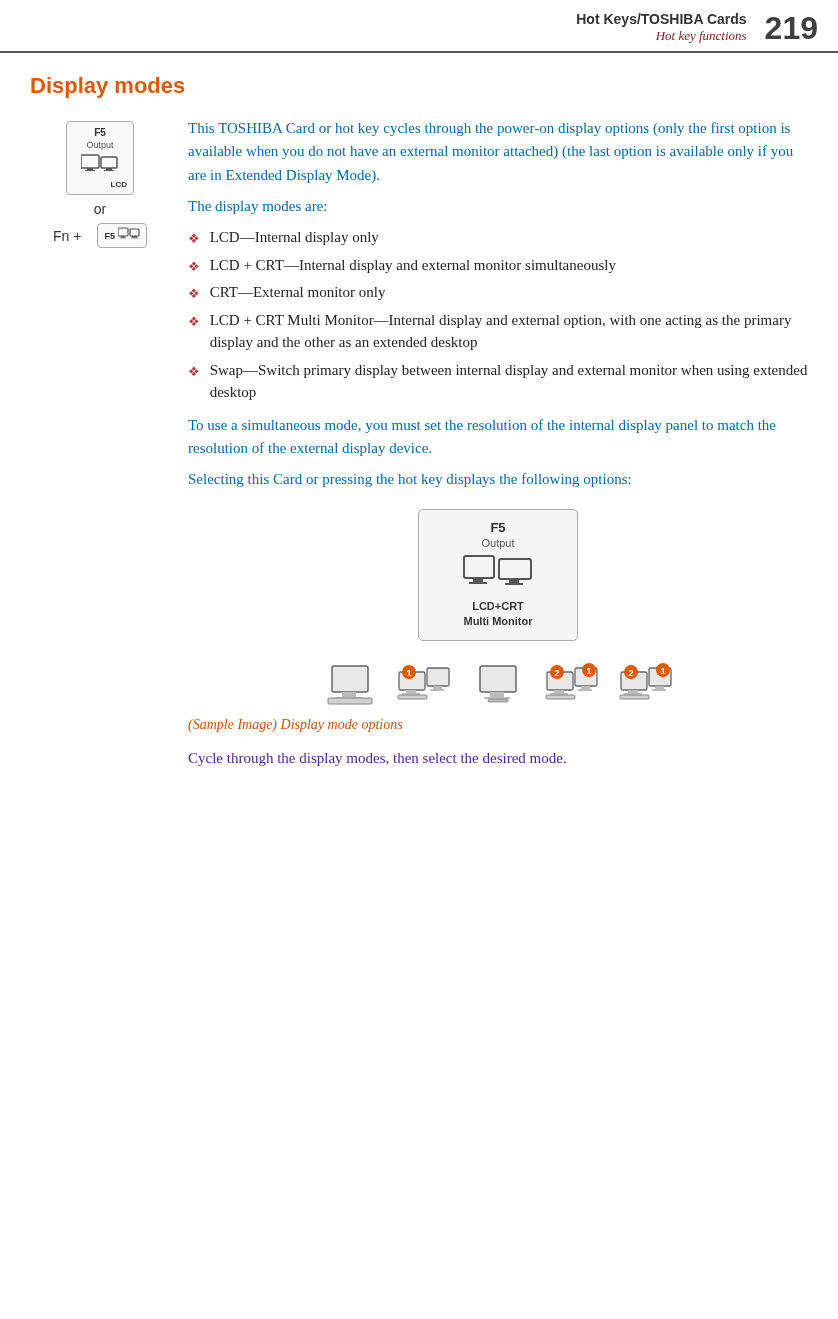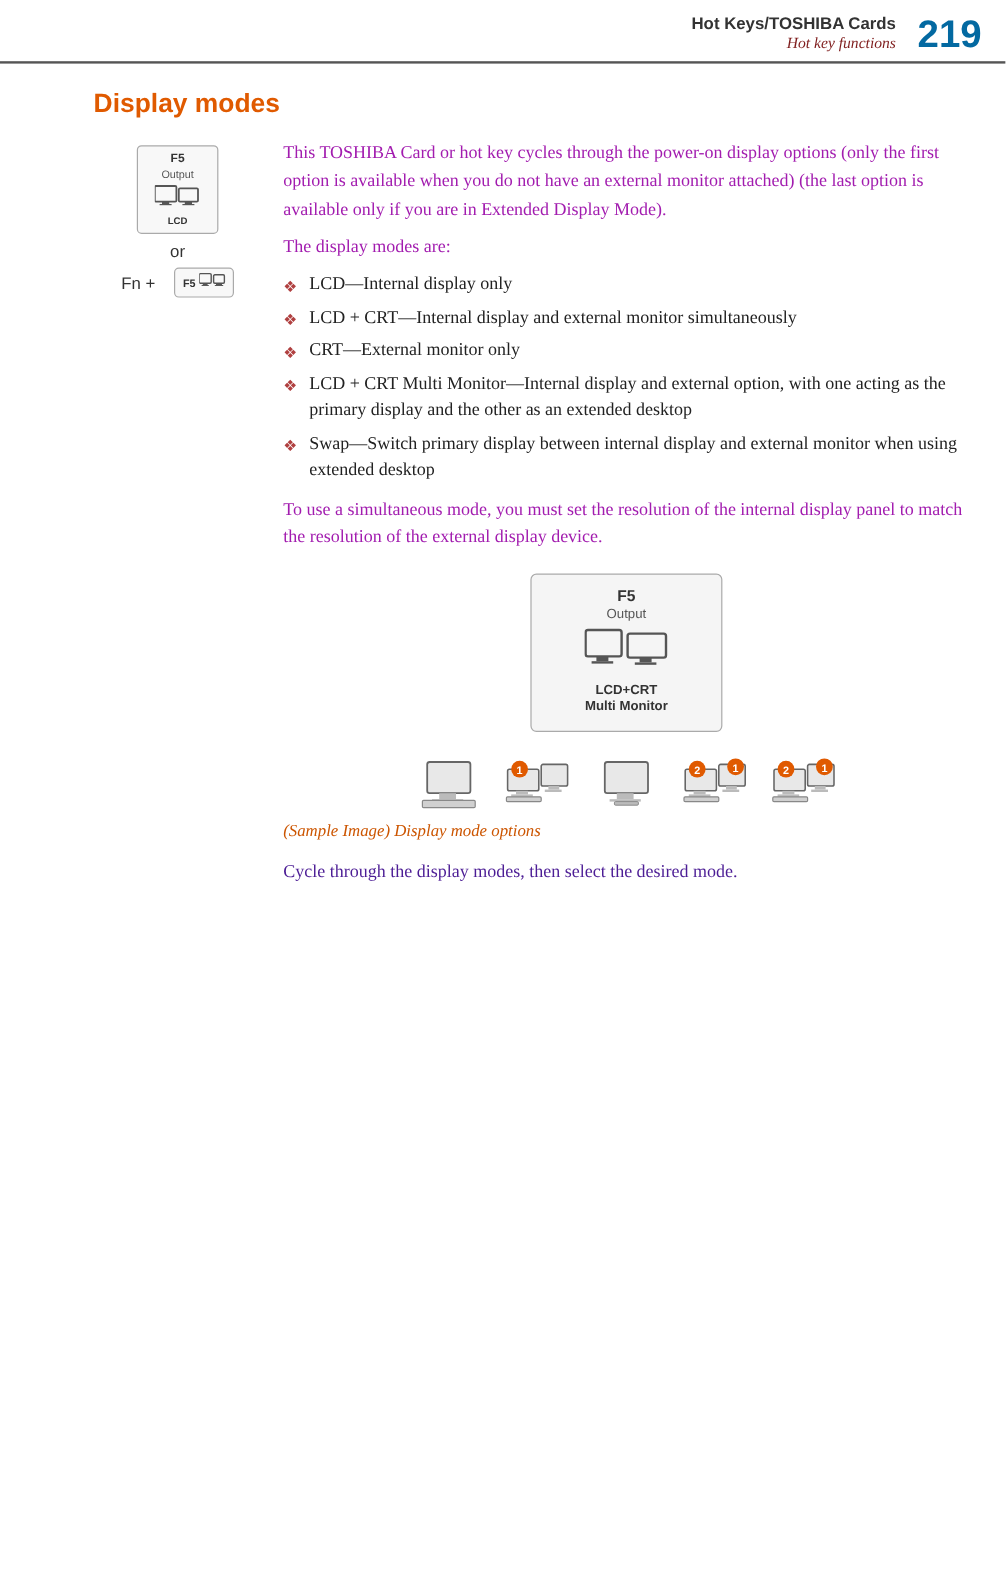--- a/index.html
+++ b/index.html
@@ -37,31 +37,30 @@
     .header-sub-title {
       font-size: 13px;
       font-style: italic;
       color: #7f1d1d;
       font-family: Georgia, serif;
     }
 
     .page-number {
       font-size: 32px;
       font-weight: bold;
-      color: #0369a1;
+      color: #404040;
       font-family: Arial, sans-serif;
       margin-left: 18px;
       line-height: 1;
       align-self: center;
     }
 
     
     .content {
       padding: 20px 30px 20px 30px;
-      margin-left: 48px;
     }
 
     
     .section-title {
       font-size: 22px;
       font-weight: bold;
       color: #e05a00;
       font-family: Arial, sans-serif;
       margin-bottom: 18px;
     }
@@ -116,20 +115,21 @@
       font-size: 18px;
       color: #444;
       line-height: 1;
       margin-bottom: 2px;
     }
 
     .key-card .key-sublabel {
       font-size: 8px;
       color: #333;
       font-weight: bold;
+      text-align: right;
     }
 
     .or-label {
       font-size: 14px;
       color: #333;
       font-family: Arial, sans-serif;
       align-self: center;
     }
 
     .fn-row {
@@ -166,21 +166,21 @@
 
     .key-card-sm .key-icon-sm {
       font-size: 14px;
       color: #444;
     }
 
     
     .desc-text {
       font-size: 15px;
       line-height: 1.55;
-      color: #a21caf;
+      color: #0369a1;
       margin-bottom: 8px;
       font-family: Georgia, serif;
     }
 
     
     .bullet-list {
       list-style: none;
       margin: 6px 0 10px 0;
       padding: 0;
     }
@@ -360,20 +360,21 @@
           <span class="bullet-diamond">❖</span>
           <span>LCD + CRT Multi Monitor—Internal display and external option, with one acting as the primary display and the other as an extended desktop</span>
         </li>
         <li>
           <span class="bullet-diamond">❖</span>
           <span>Swap—Switch primary display between internal display and external monitor when using extended desktop</span>
         </li>
       </ul>
 
       <p class="desc-text">To use a simultaneous mode, you must set the resolution of the internal display panel to match the resolution of the external display device.</p>
+      <p class="desc-text">Selecting this Card or pressing the hot key displays the following options:</p>
 
       <div class="big-card-wrap">
         <div class="big-card">
           <div class="bc-key">F5</div>
           <div class="bc-func">Output</div>
           <div class="bc-icon">
             <svg width="70" height="36" viewBox="0 0 70 36">
 
               <rect x="1" y="2" width="30" height="22" rx="2" fill="none" stroke="#555" stroke-width="2"></rect>
               <rect x="10" y="24" width="10" height="4" fill="#555"></rect>

